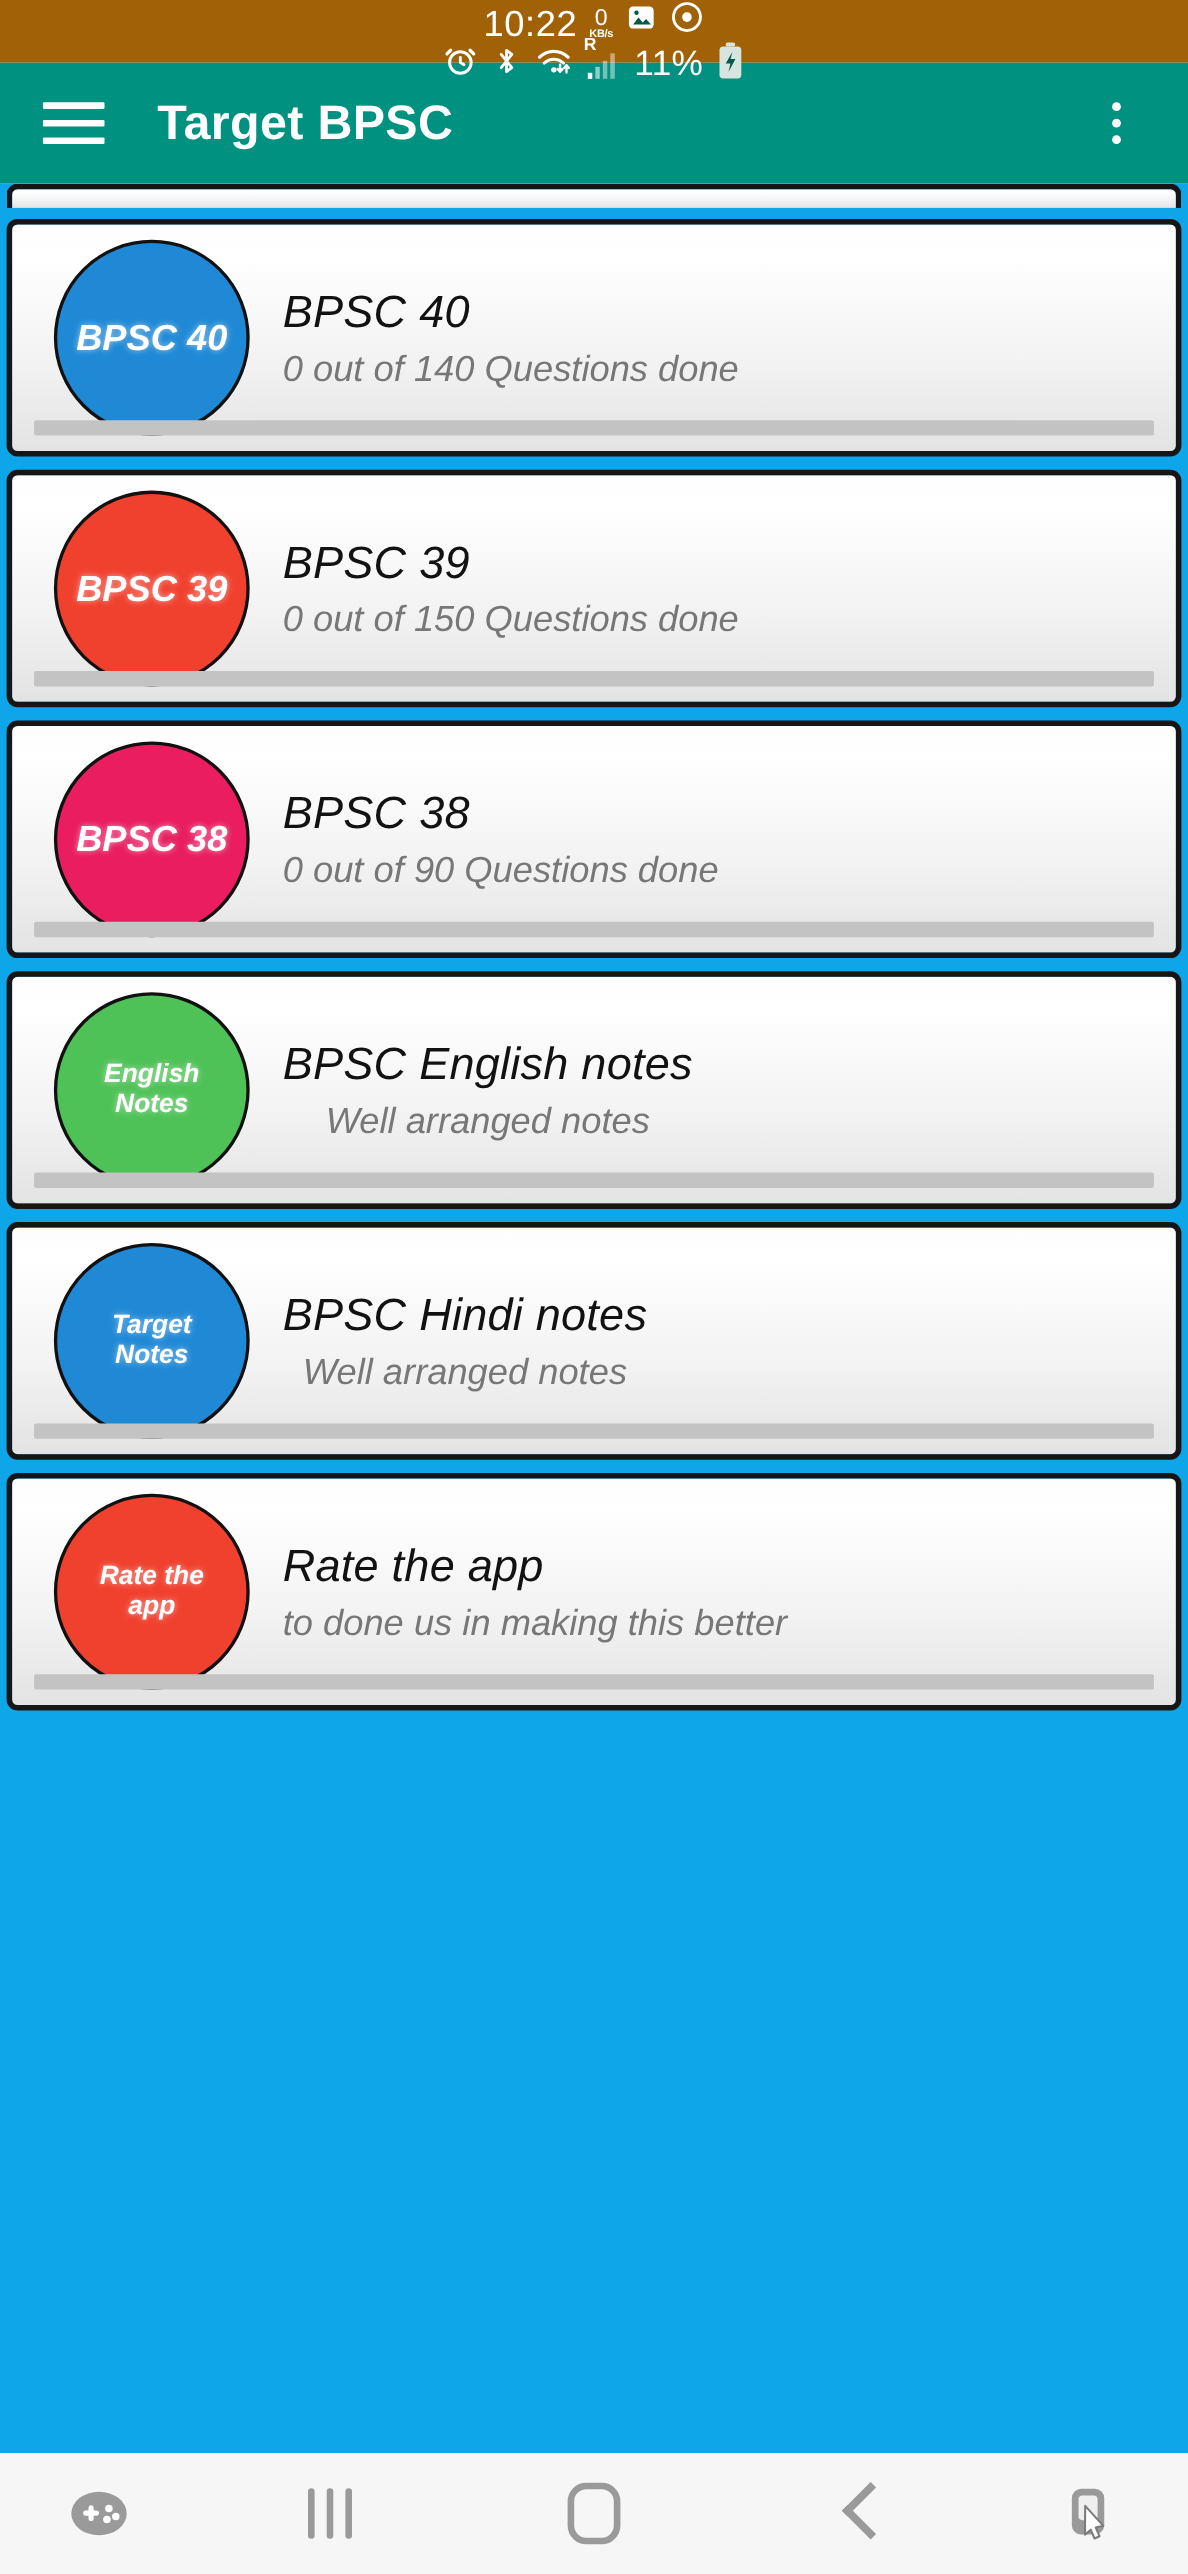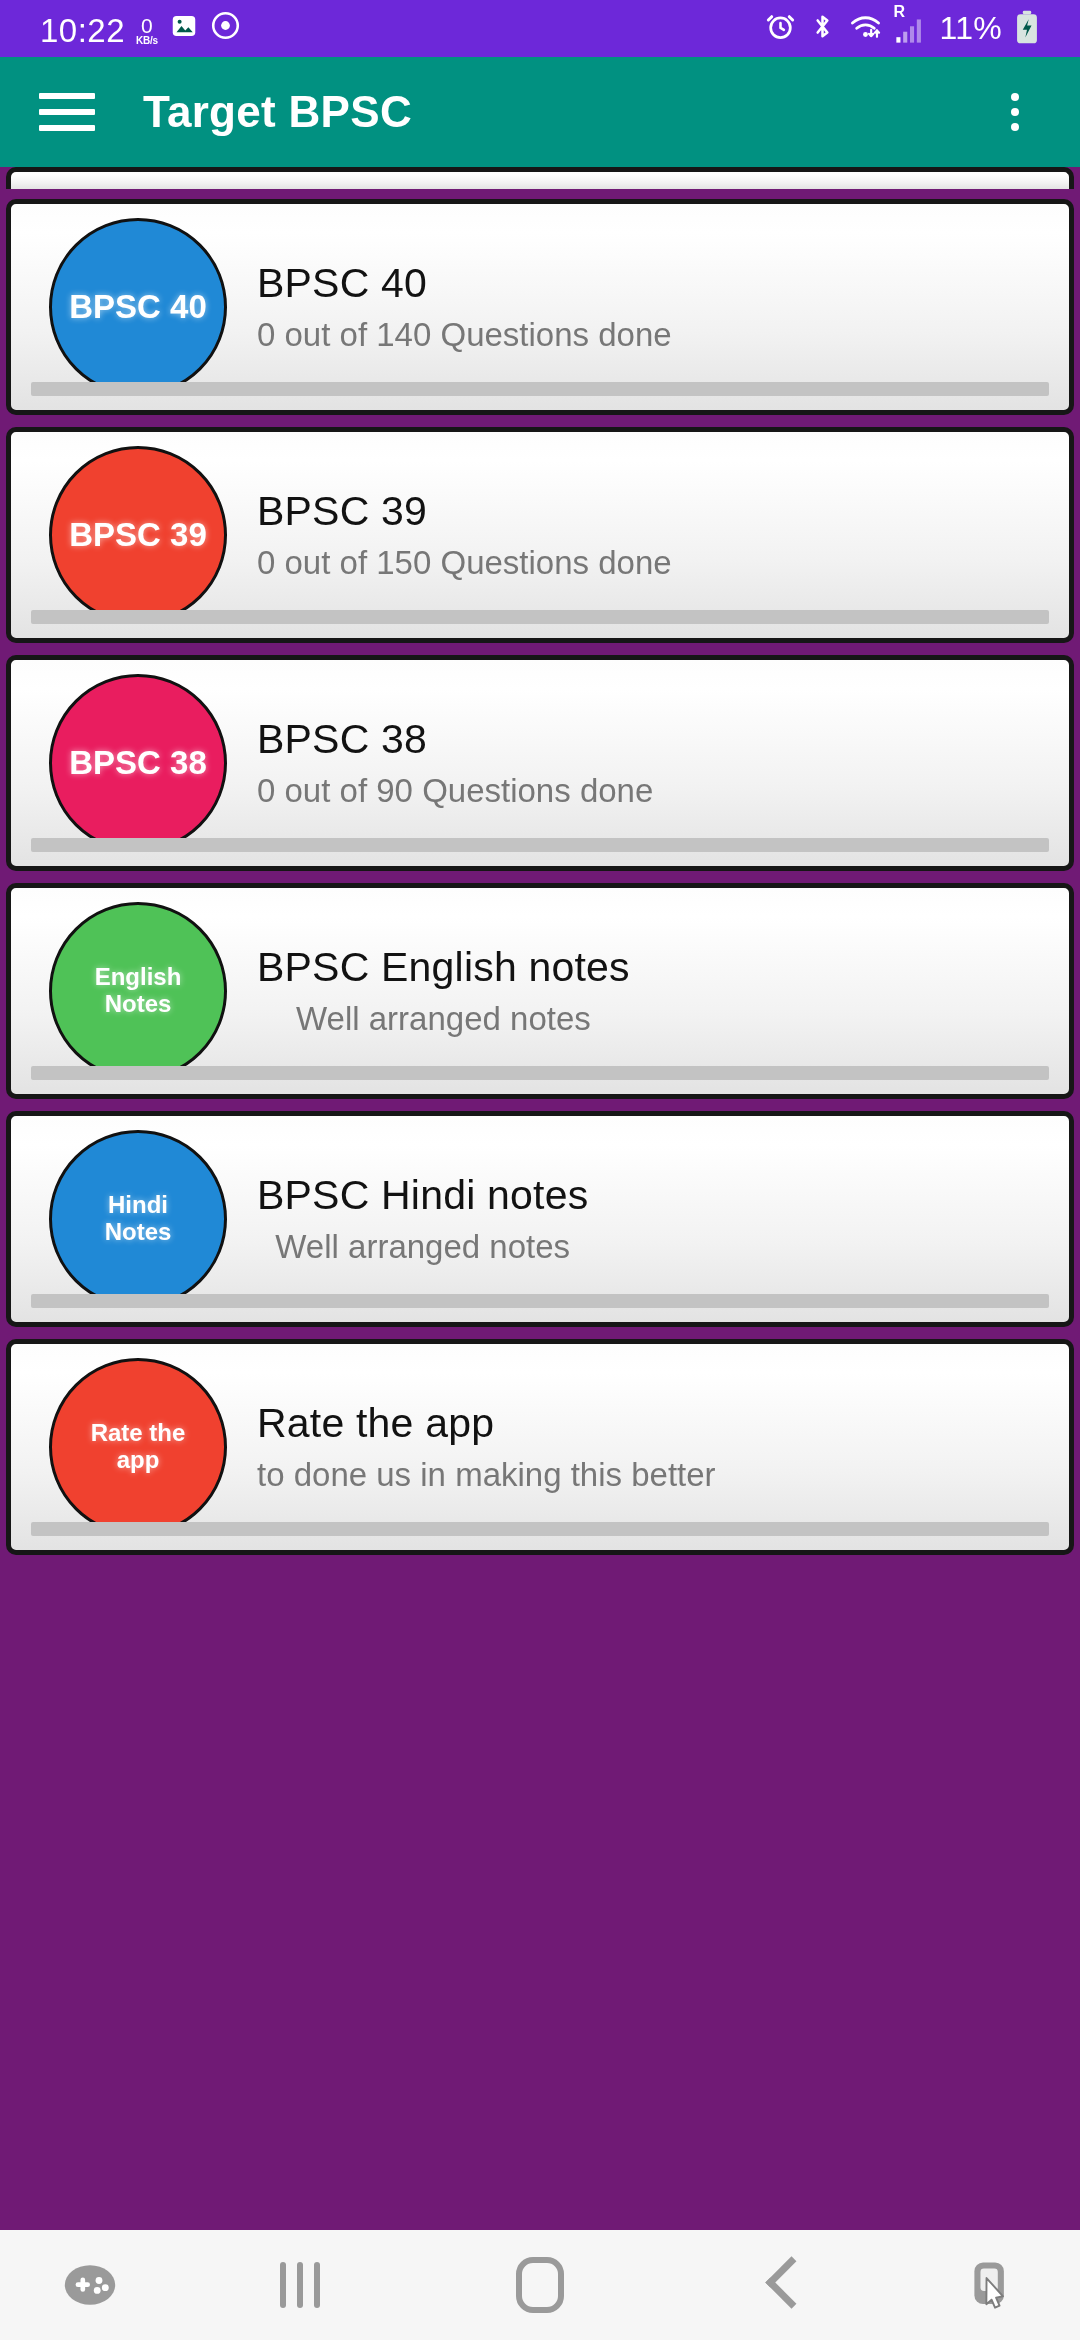--- a/index.html
+++ b/index.html
@@ -6,24 +6,25 @@
   html, body {
     width:1080px; height:2340px;
     font-family:"Liberation Sans", sans-serif;
     background:#ffffff;
     overflow:hidden;
   }
 
   
   .status-bar{
     height:57px; width:100%;
-    background:#6d28d9;
+    background:#a16207;
     display:flex; align-items:center;
-    padding:0 40px;
+    padding:0 20px;
     color:#ffffff;
+    flex-direction:column;
   }
   .sb-left{ display:flex; align-items:flex-end; gap:11px; }
   .sb-time{ font-size:33px; letter-spacing:.5px; line-height:1; font-weight:400; }
   .sb-speed{ display:flex; flex-direction:column; align-items:center; line-height:1; margin-bottom:1px;}
   .sb-speed .num{ font-size:21px; }
   .sb-speed .unit{ font-size:10px; font-weight:700; letter-spacing:-.3px;}
   .sb-left .ic{ margin-bottom:2px; }
   .sb-spacer{ flex:1; }
   .sb-right{ display:flex; align-items:center; gap:12px; }
   .sb-batt{ font-size:32px; letter-spacing:.3px; margin-left:2px;}
@@ -41,23 +42,24 @@
   .hamburger{ width:56px; height:42px; display:flex; flex-direction:column; justify-content:center; gap:10px; cursor:pointer;}
   .hamburger span{ display:block; height:6px; background:#fff; border-radius:1px; width:56px;}
   .app-title{ font-size:44px; font-weight:700; margin-left:48px; letter-spacing:.3px;}
   .ab-spacer{ flex:1;}
   .kebab{ width:52px; height:52px; display:flex; flex-direction:column; align-items:center; justify-content:center; gap:7px; cursor:pointer;}
   .kebab i{ width:8px; height:8px; border-radius:50%; background:#fff; display:block;}
 
   
   .list{
     position:absolute; top:167px; left:0; right:0; bottom:110px;
-    background:#701a75;
+    background:#0ea5e9;
     padding:0 6px;
     overflow:hidden;
+    font-style:italic;
   }
   .card{
     position:relative;
     background:linear-gradient(to bottom, #fdfdfd 0%, #ffffff 14%, #f2f2f2 62%, #e3e3e3 100%);
     border:5px solid #161616;
     border-radius:10px;
     margin-bottom:12px;
     height:216px;
     display:flex; align-items:center;
     padding-left:38px;
@@ -233,21 +235,21 @@
     </div>
     <div class="texts">
       <div class="c-title">BPSC English notes</div>
       <div class="c-sub">Well arranged notes</div>
     </div>
     <div class="progress"></div>
   </div>
 
   <div class="card">
     <div class="badge two-line" style="background: rgb(32, 137, 214);">
-      <span>Hindi</span>
+      <span>Target</span>
       <span>Notes</span>
     </div>
     <div class="texts">
       <div class="c-title">BPSC Hindi notes</div>
       <div class="c-sub">Well arranged notes</div>
     </div>
     <div class="progress"></div>
   </div>
 
   <div class="card">

